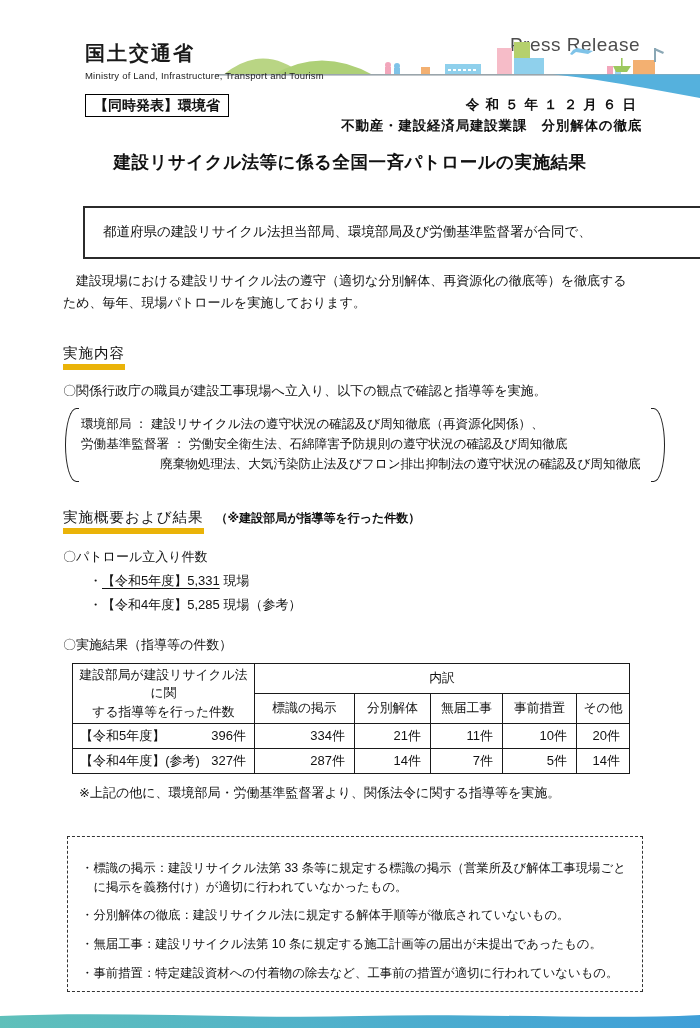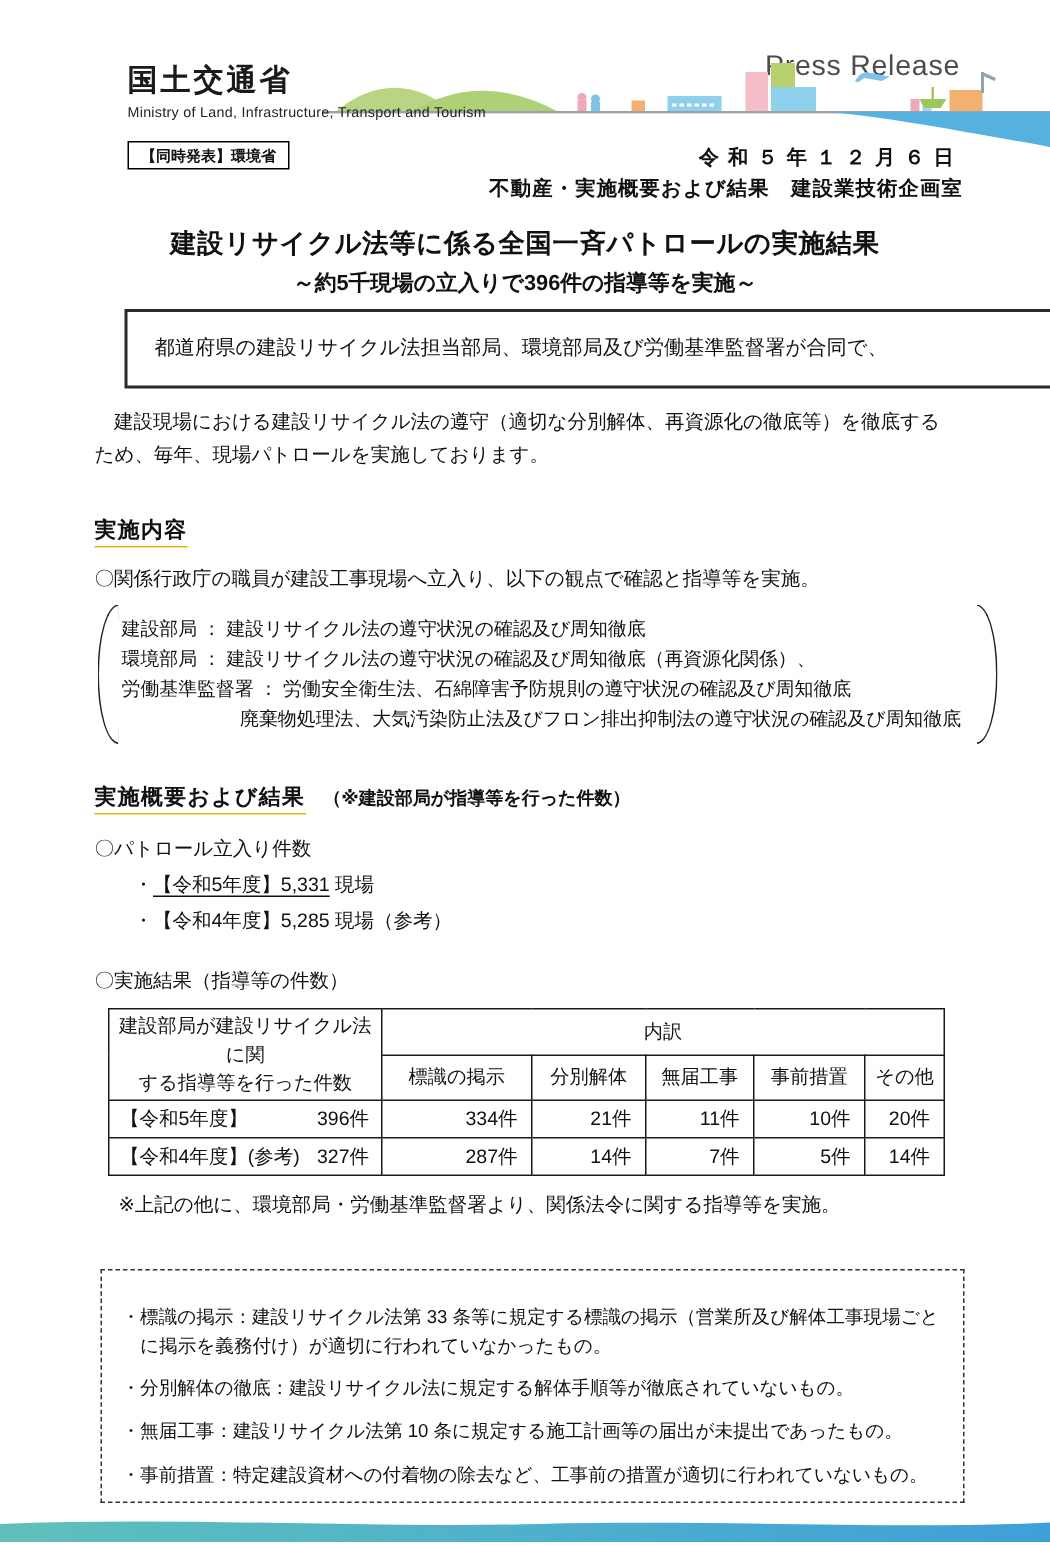--- a/index.html
+++ b/index.html
@@ -16,43 +16,43 @@
     font-size:19px; color:#4d4d4d; letter-spacing:0.5px;
   }
   .illustration { position:absolute; top:36px; left:145px; width:555px; height:62px; }
   .logo-block { position:absolute; top:40px; left:85px; }
   .ministry { font-size:20px; font-weight:bold; letter-spacing:2px; color:#1a1a1a; }
   .ministry-en { font-size:9.5px; color:#222; margin-top:3px; letter-spacing:0.2px; }
 
   .meta-row { position:absolute; top:94px; left:85px; right:58px; }
   .co-box {
     display:inline-block; border:1.3px solid #000; padding:2px 8px 1px;
-    font-size:10px; font-weight:600;
+    font-size:14px; font-weight:600;
   }
   .date-block { position:absolute; right:0; top:2px; text-align:right; }
   .date-line { font-size:13.5px; font-weight:600; letter-spacing:0.45em; }
   .dept-line { font-size:13.5px; font-weight:600; margin-top:3px; letter-spacing:0.06em; }
 
   
   .title-block { position:absolute; top:150px; left:0; right:0; text-align:center; }
   .doc-title { font-size:17.5px; font-weight:bold; letter-spacing:0.5px; }
   .doc-subtitle { font-size:14.5px; font-weight:600; margin-top:5px; }
 
   
   .content { position:absolute; top:206px; left:63px; width:575px; }
 
   .summary-box {
     border:2px solid #2b2b2b; width:688px; margin-left:20px;
     padding:10px 18px 11px; font-size:13.5px; line-height:2.05; font-weight:500;
   }
   .lead { margin-top:11px; font-size:13px; line-height:1.7; width:575px; }
 
   .section-heading {
-    display:inline-block; font-size:14.5px; font-weight:bold;
-    border-bottom:1px solid #eab308; padding-bottom:1px; letter-spacing:1px;
+    display:inline-block; font-size:14.5px; font-weight:normal;
+    border-bottom:6px solid #eab308; padding-bottom:1px; letter-spacing:1px;
   }
   .impl-section { margin-top:30px; }
   .impl-intro { margin-top:12px; font-size:13px; }
 
   .bracket-box { position:relative; margin-top:8px; margin-left:2px; width:600px; padding:7px 16px; }
   .bracket-box::before, .bracket-box::after {
     content:""; position:absolute; top:0; bottom:0; width:13px;
     border:1.6px solid #222;
   }
   .bracket-box::before { left:0; border-right:none; border-radius:14px 0 0 14px / 46px 0 0 46px; }
@@ -141,42 +141,40 @@
 
   <div class="logo-block">
     <div class="ministry">国土交通省</div>
     <div class="ministry-en">Ministry of Land, Infrastructure, Transport and Tourism</div>
   </div>
 
   <div class="meta-row">
     <span class="co-box">【同時発表】環境省</span>
     <div class="date-block">
       <div class="date-line">令和５年１２月６日</div>
-      <div class="dept-line">不動産・実施概要および結果　建設業技術企画室</div>
+      <div class="dept-line">不動産・建設経済局建設業課　分別解体の徹底</div>
     </div>
   </div>
 
   <div class="title-block">
     <div class="doc-title">建設リサイクル法等に係る全国一斉パトロールの実施結果</div>
-    <div class="doc-subtitle">～約5千現場の立入りで396件の指導等を実施～</div>
   </div>
 
   <div class="content">
 
     <div class="summary-box">
       <div>都道府県の建設リサイクル法担当部局、環境部局及び労働基準監督署が合同で、</div>
     </div>
 
     <p class="lead">　建設現場における建設リサイクル法の遵守（適切な分別解体、再資源化の徹底等）を徹底するため、毎年、現場パトロールを実施しております。</p>
 
     <div class="impl-section">
       <span class="section-heading">実施内容</span>
       <div class="impl-intro">〇関係行政庁の職員が建設工事現場へ立入り、以下の観点で確認と指導等を実施。</div>
       <div class="bracket-box">
-        <div class="role-line">建設部局 ： 建設リサイクル法の遵守状況の確認及び周知徹底</div>
         <div class="role-line">環境部局 ： 建設リサイクル法の遵守状況の確認及び周知徹底（再資源化関係）、</div>
         <div class="role-line">労働基準監督署 ： 労働安全衛生法、石綿障害予防規則の遵守状況の確認及び周知徹底</div>
         <div class="role-line">　　　　　　 廃棄物処理法、大気汚染防止法及びフロン排出抑制法の遵守状況の確認及び周知徹底</div>
       </div>
     </div>
 
     <div class="results-section">
       <span class="section-heading">実施概要および結果</span><span class="heading-note">（※建設部局が指導等を行った件数）</span>
 
       <div class="patrol-heading">〇パトロール立入り件数</div>

